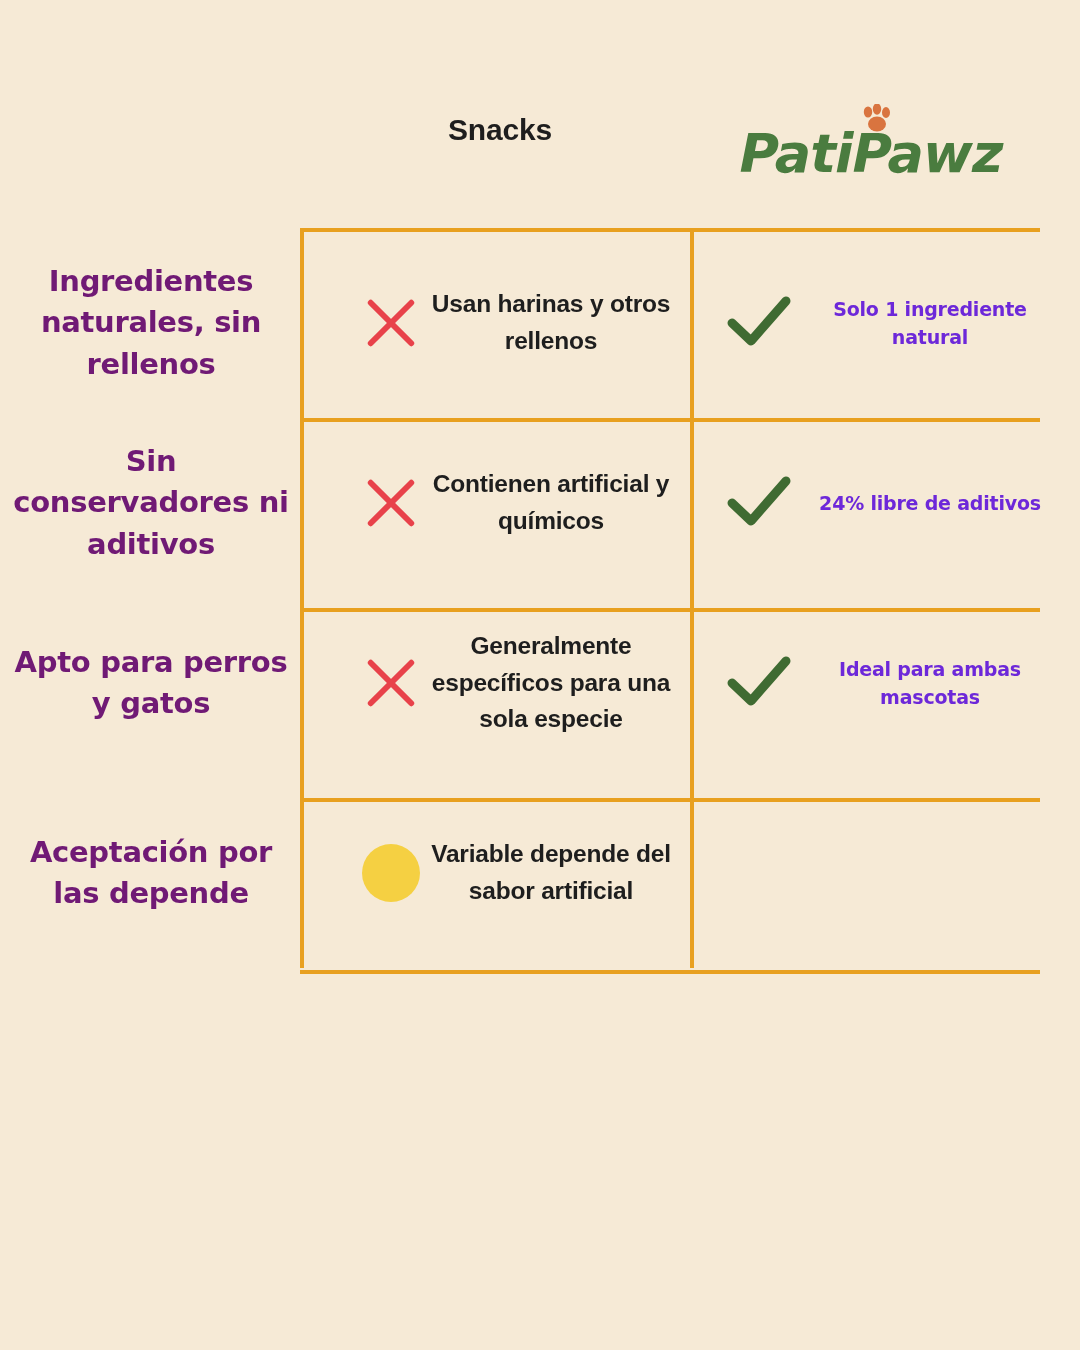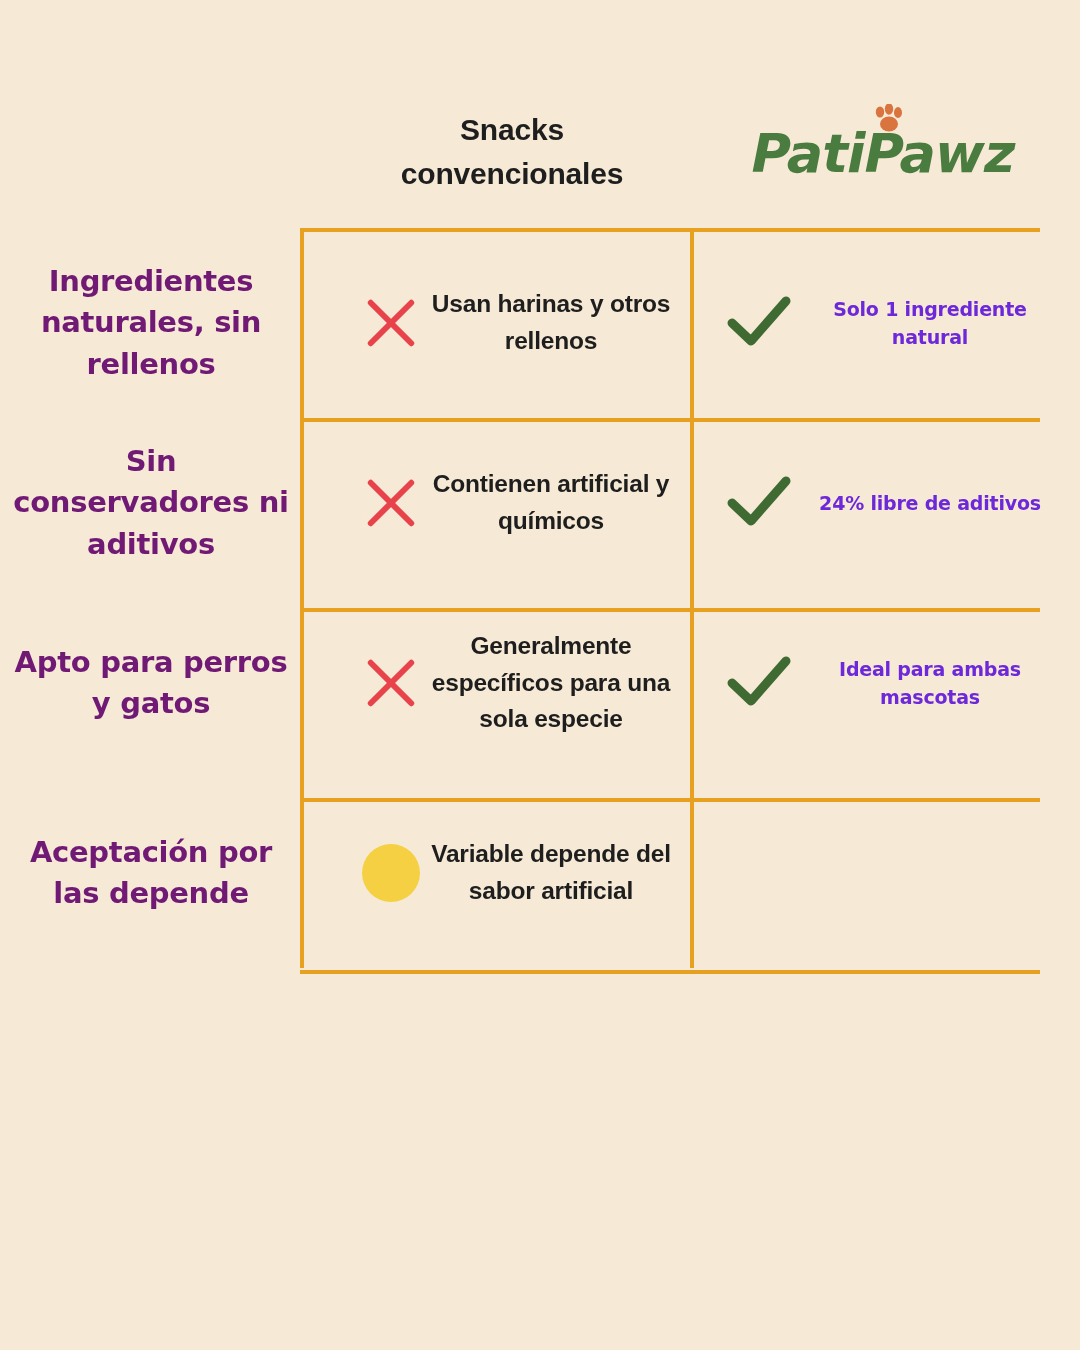--- a/index.html
+++ b/index.html
@@ -16,21 +16,21 @@
   .page {
     position: relative;
     width: 1080px;
     height: 1350px;
   }
 
   
   .header {
     position: absolute;
     top: 100px;
-    left: 16px;
+    left: 4px;
     width: 916px;
     height: 110px;
   }
   .head-conventional {
     position: absolute;
     left: 300px;
     top: 8px;
     width: 392px;
     text-align: center;
     font-size: 30px;
@@ -160,21 +160,20 @@
   }
 </style>
 </head>
 <body>
 
 <div class="page">
 
   <div class="header">
     <div class="head-conventional">
       <div>Snacks</div>
-      <div>convencionales</div>
     </div>
     <div class="head-brand">
       <span class="brand-wrap">
         <span class="paw-icon">
           <svg viewBox="0 0 34 30" width="34" height="30">
             <ellipse cx="8" cy="8" rx="4.2" ry="5.6" fill="#d9743f"></ellipse>
             <ellipse cx="17" cy="5" rx="4.2" ry="5.8" fill="#d9743f"></ellipse>
             <ellipse cx="26" cy="8.5" rx="4" ry="5.4" fill="#d9743f"></ellipse>
             <ellipse cx="17" cy="20" rx="9" ry="7.5" fill="#d9743f"></ellipse>
           </svg>

